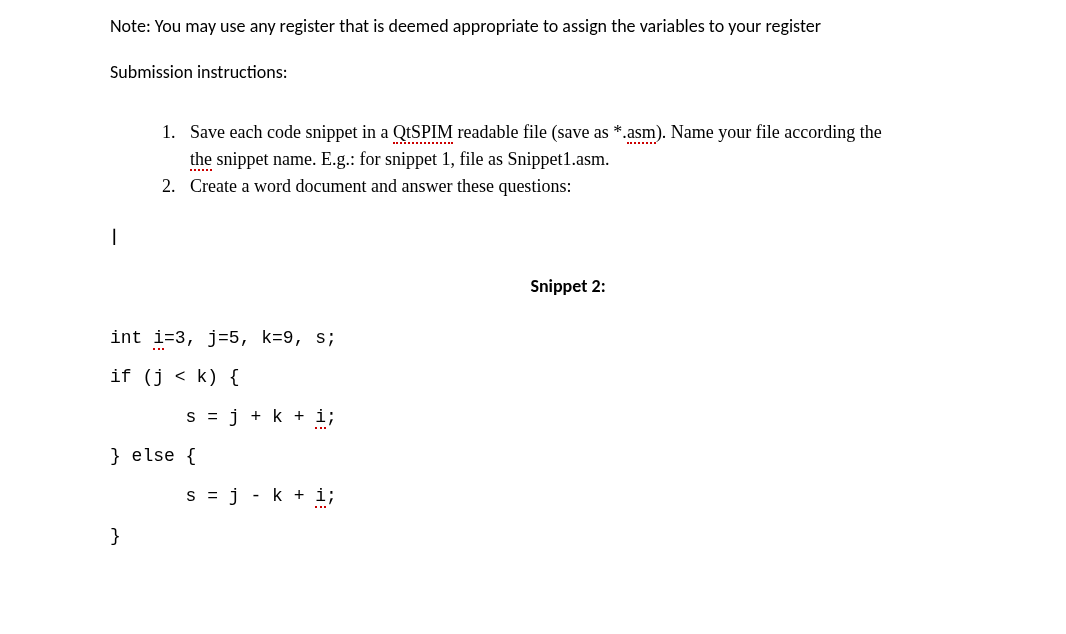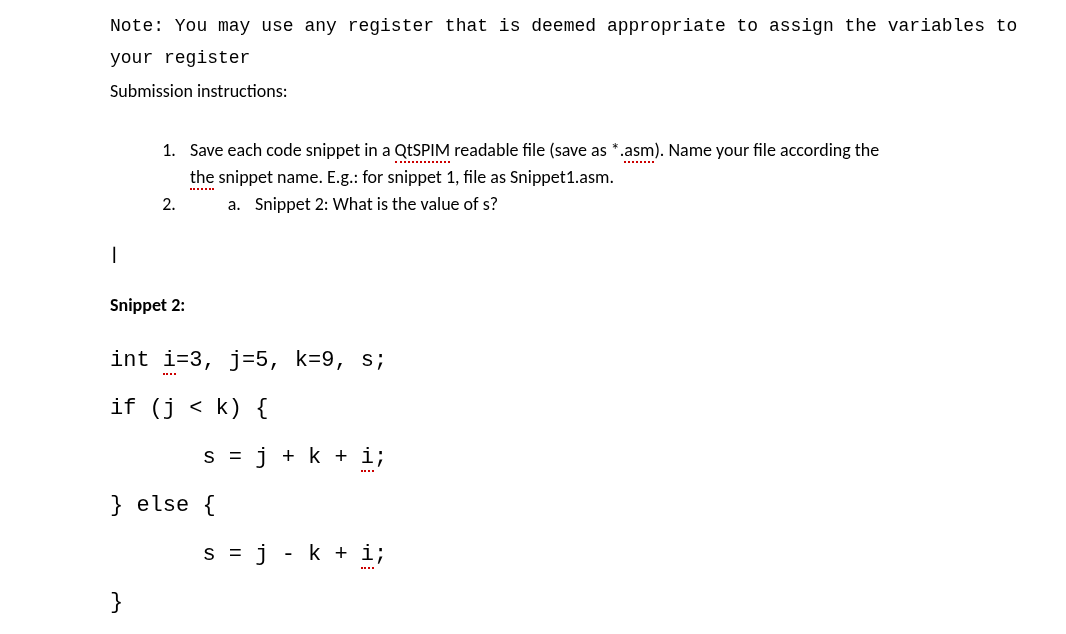--- a/index.html
+++ b/index.html
@@ -11,33 +11,34 @@
       font-family: Calibri, 'Segoe UI', Arial, sans-serif;
       font-size: 18px;
       color: #000;
       background: #fff;
       width: 1066px;
       height: 634px;
       padding: 10px 40px 10px 110px;
       line-height: 1.8;
     }
     .note {
-      font-family: Liberation Mono, monospace;
+      margin-bottom: 14px;
     }
     .submission-title {
       margin-bottom: 30px;
     }
     .ol-main {
       list-style: decimal;
       padding-left: 70px;
       margin-bottom: 20px;
     }
     .ol-main li {
       line-height: 1.5;
       padding-left: 10px;
+      font-family: Liberation Serif, serif;
     }
     .ol-main li:first-child {
       margin-bottom: 0;
     }
     .ol-sub {
       list-style: lower-alpha;
       padding-left: 55px;
     }
     .ol-sub li {
       margin-bottom: 0;
@@ -48,46 +49,45 @@
       position: relative;
     }
     .cursor {
       margin-left: 0;
       margin-bottom: 18px;
       font-weight: bold;
     }
     .snippet-title {
       font-weight: bold;
       margin-bottom: 16px;
+      text-align: center;
     }
     .code {
       font-family: 'Courier New', Courier, monospace;
-      font-size: 22px;
+      font-size: 18px;
       line-height: 2.2;
       white-space: pre;
     }
     .code .squiggle {
       border-bottom: 2px dotted #c00;
     }
   </style>
 </head>
 <body>
 
 <div class="note">Note:  You may use any register that is deemed appropriate to assign the variables to your register</div>
 
 <div class="submission-title">Submission instructions:</div>
 
 <ol class="ol-main">
   <li>
     <span>Save each code snippet in a </span><span class="squiggle">QtSPIM</span><span> readable file (save as *.</span><span class="squiggle">asm</span><span>).  Name your file according the </span><br><span class="squiggle">the</span><span> snippet name.  E.g.: for snippet 1, file as Snippet1.asm.</span>
   </li>
   <li>
-    <ol class="ol-sub">
-      <li>Snippet 2:  What is the value of s?</li>
-    </ol>
+    <span>Create a word document and answer these questions:</span>
   </li>
 </ol>
 
 <div class="cursor">|</div>
 
 <div class="snippet-title">Snippet 2:</div>
 
 <div class="code"><span><span>int </span><span class="squiggle">i</span><span>=3, j=5, k=9, s;</span></span>
 <span>if (j &lt; k) {</span>
 <span><span>       s = j + k + </span><span class="squiggle">i</span><span>;</span></span>

